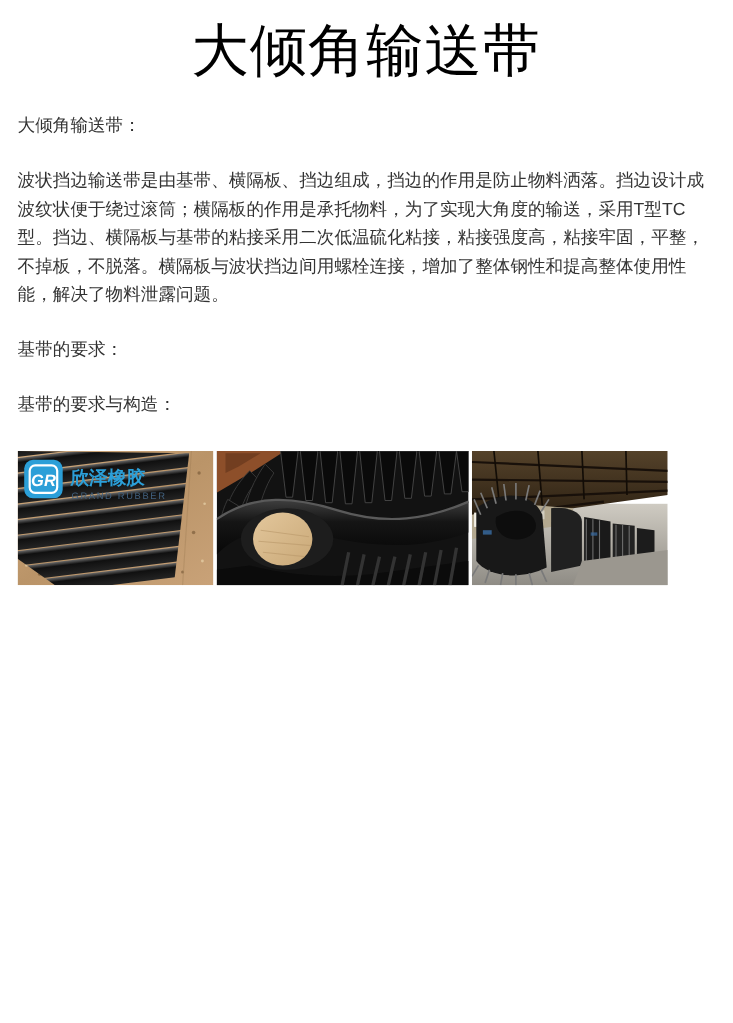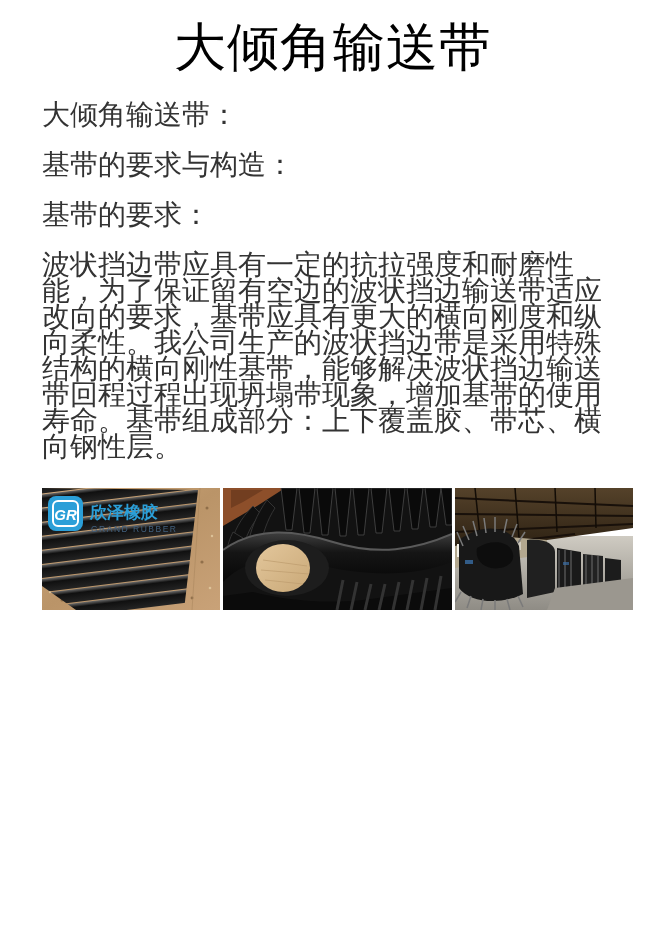--- a/index.html
+++ b/index.html
@@ -9,34 +9,34 @@
     color: #333333;
   }
   .page {
     position: relative;
     width: 666px;
     height: 930px;
     margin: 0 auto;
     background: #ffffff;
     overflow: hidden;
     box-sizing: border-box;
-    padding: 0 42px;
+    padding: 0 16px;
   }
   h1.title {
     font-size: 52px;
     line-height: 62px;
     font-weight: 400;
     color: #000000;
     text-align: center;
     margin: 16px 0 0 0;
     letter-spacing: 1px;
     white-space: nowrap;
   }
   p.para {
-    font-size: 28px;
+    font-size: 16px;
     line-height: 26px;
     margin: 24px 0;
     text-align: left;
     word-break: break-all;
   }
   .photo-row {
     display: flex;
     gap: 3px;
     margin-top: 28px;
     align-items: flex-end;
@@ -44,23 +44,23 @@
   .photo { display: block; flex: 0 0 auto; }
 </style>
 </head>
 <body>
 
 <div class="page">
 
   <h1 class="title">大倾角输送带</h1>
 
   <p class="para">大倾角输送带：</p>
+  <p class="para">波状挡边输送带是由基带、横隔板、挡边组成，挡边的作用是防止物料洒落。挡边设计成波纹状便于绕过滚筒；横隔板的作用是承托物料，为了实现大角度的输送，采用T型TC型。挡边、横隔板与基带的粘接采用二次低温硫化粘接，粘接强度高，粘接牢固，平整，不掉板，不脱落。横隔板与波状挡边间用螺栓连接，增加了整体钢性和提高整体使用性能，解决了物料泄露问题。</p>
+  <p class="para">基带的要求：</p>
   <p class="para">基带的要求与构造：</p>
-  <p class="para">基带的要求：</p>
-  <p class="para">波状挡边带应具有一定的抗拉强度和耐磨性能，为了保证留有空边的波状挡边输送带适应改向的要求，基带应具有更大的横向刚度和纵向柔性。我公司生产的波状挡边带是采用特殊结构的横向刚性基带，能够解决波状挡边输送带回程过程出现坍塌带现象，增加基带的使用寿命。基带组成部分：上下覆盖胶、带芯、横向钢性层。</p>
 
   <div class="photo-row">
 
     <svg class="photo" width="178" height="122" viewBox="0 0 178 122" role="img">
       <defs>
         <linearGradient id="granite1" x1="0" y1="0" x2="1" y2="1">
           <stop offset="0" stop-color="#d2ab7e"></stop>
           <stop offset="0.5" stop-color="#ba9468"></stop>
           <stop offset="1" stop-color="#c9a278"></stop>
         </linearGradient>

